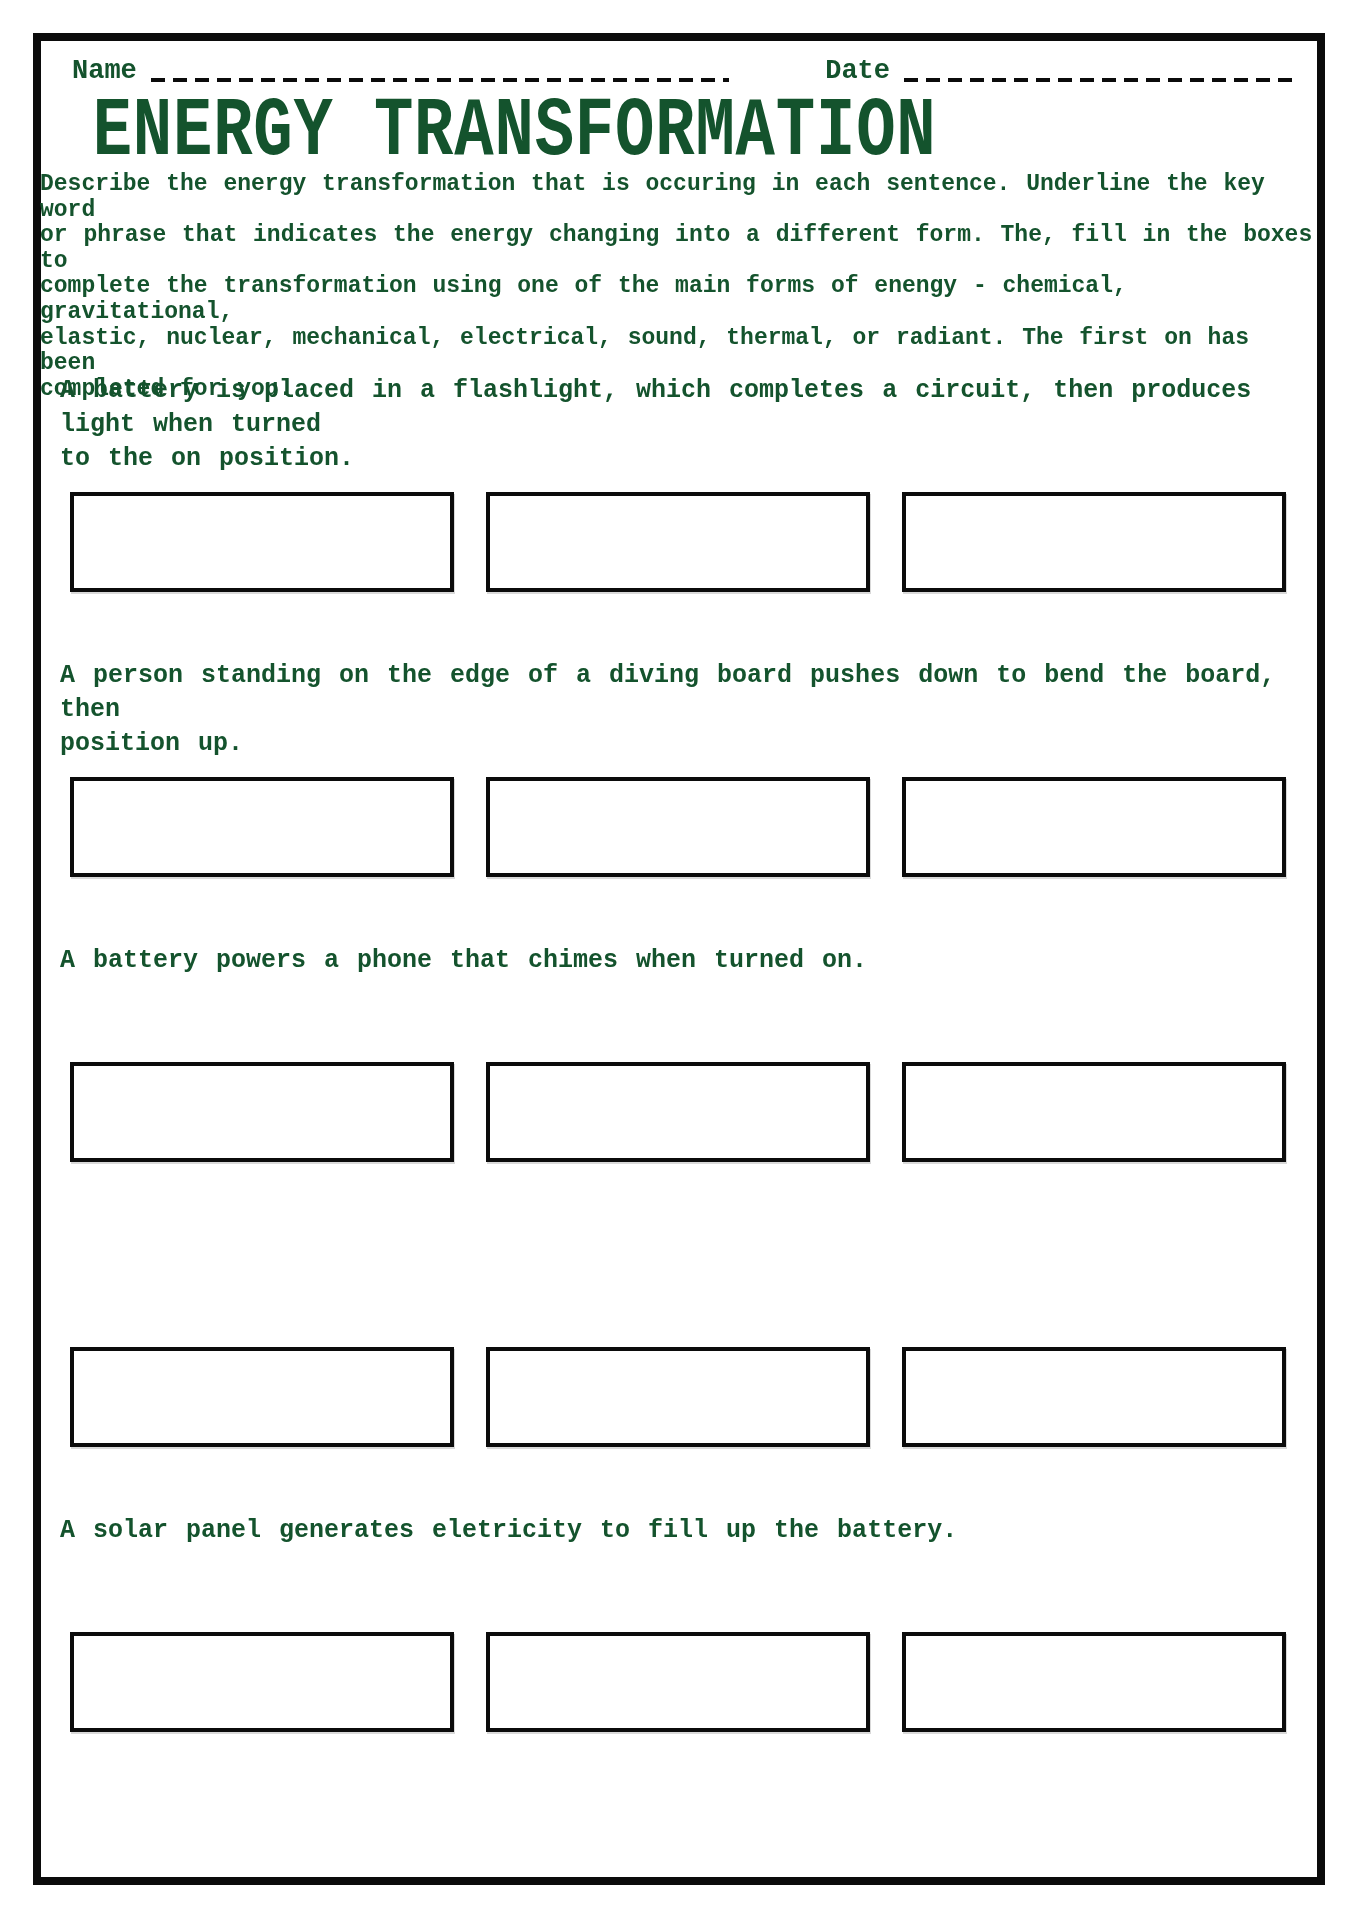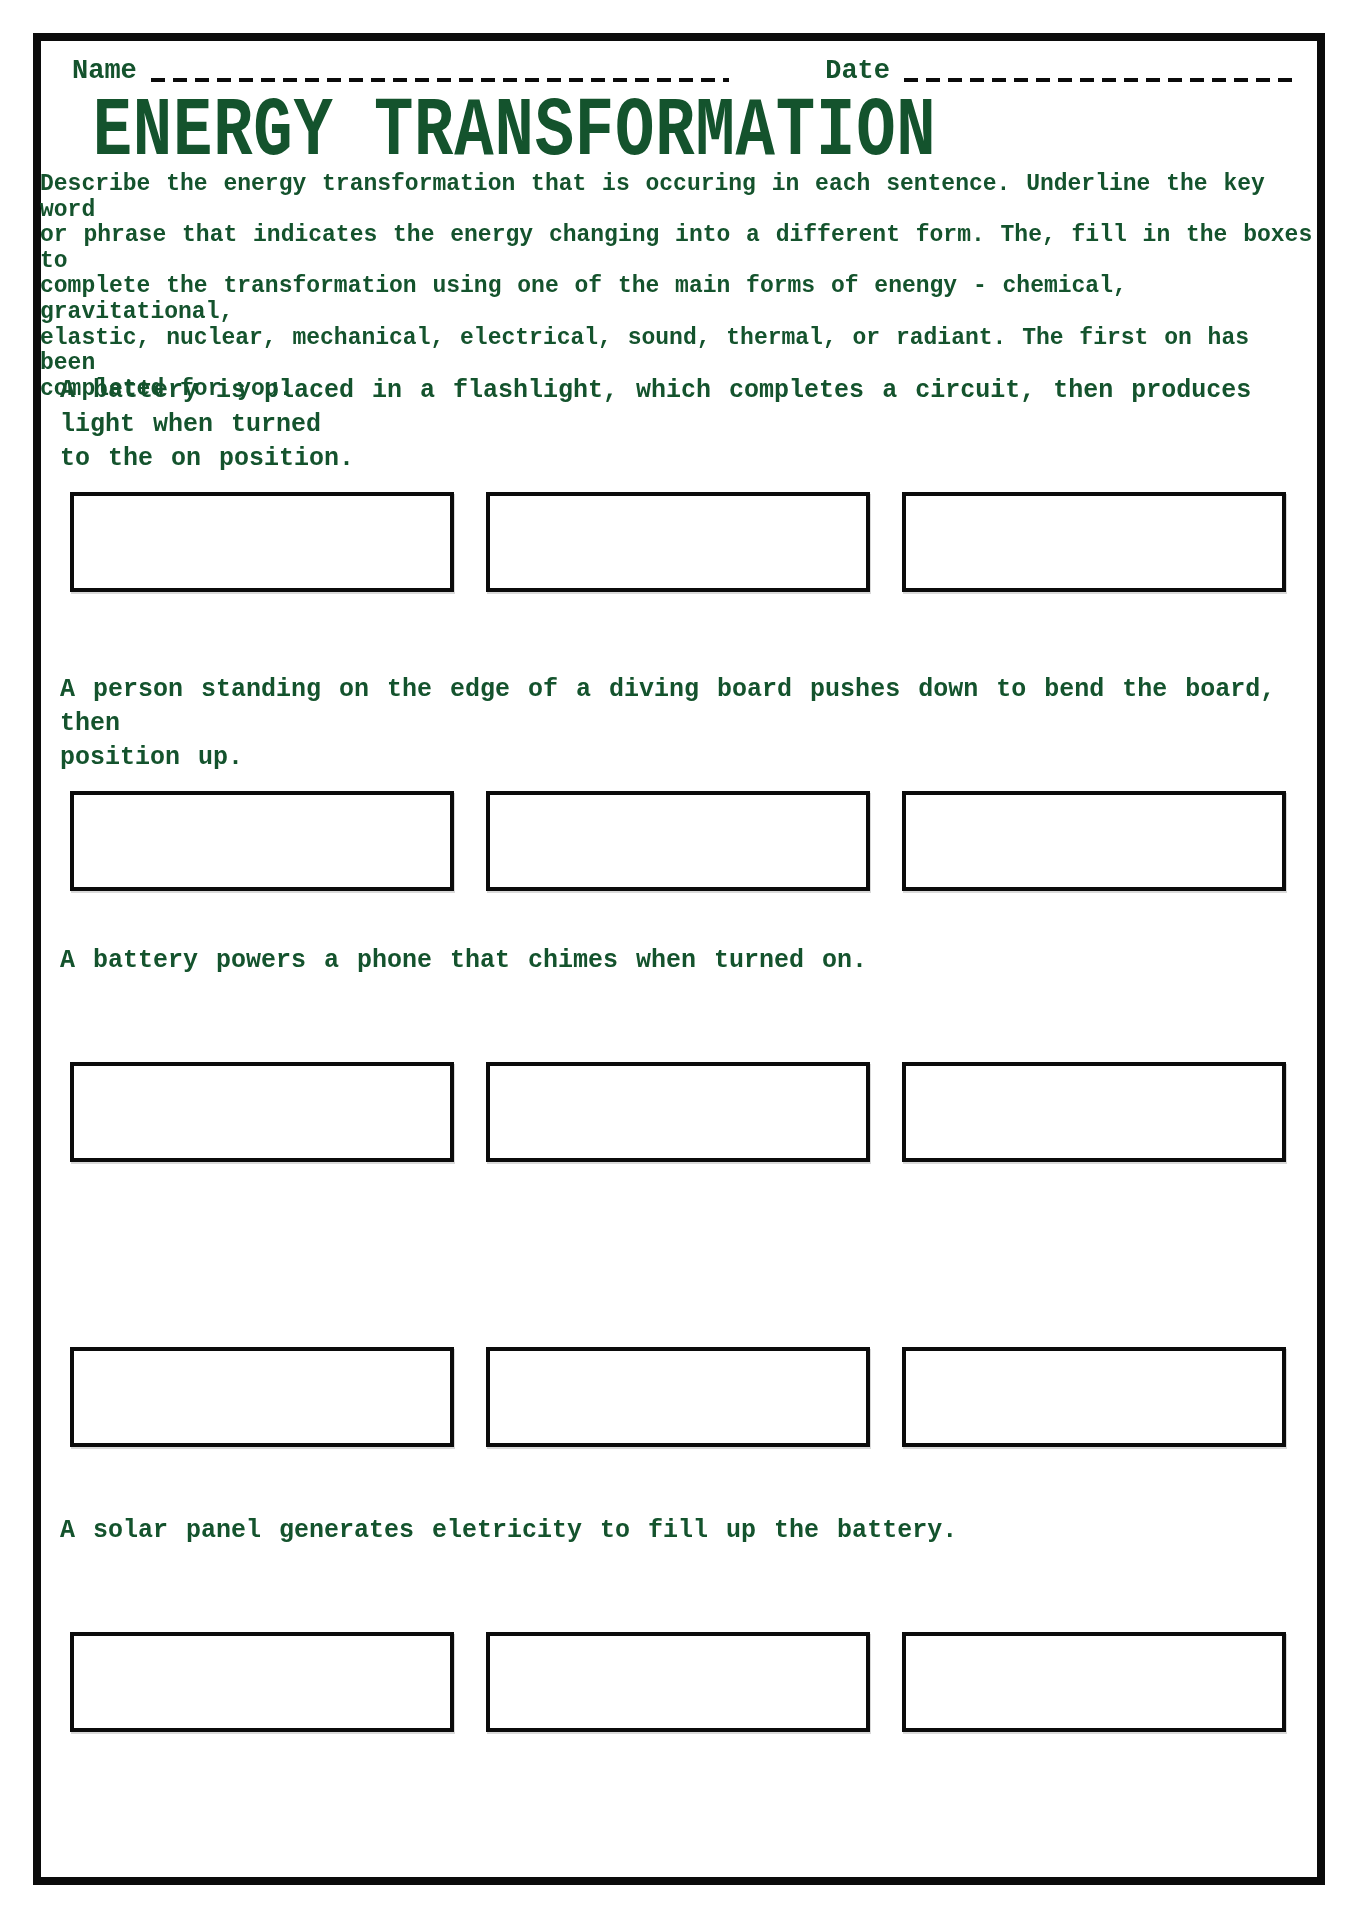--- a/index.html
+++ b/index.html
@@ -105,21 +105,21 @@
         <div class="q-text">
           <div>A battery is placed in a flashlight, which completes a circuit, then produces light when turned</div>
           <div>to the on position.</div>
         </div>
         <div class="boxes-row">
           <div class="answer-box"></div>
           <div class="answer-box"></div>
           <div class="answer-box"></div>
         </div>
       </section>
-      <section class="section" style="top: 659px; margin-top: 14px;">
+      <section class="section" style="top: 659px;">
         <div class="q-text">
           <div>A person standing on the edge of a diving board pushes down to bend the board, then</div>
           <div>position up.</div>
         </div>
         <div class="boxes-row">
           <div class="answer-box"></div>
           <div class="answer-box"></div>
           <div class="answer-box"></div>
         </div>
       </section>

